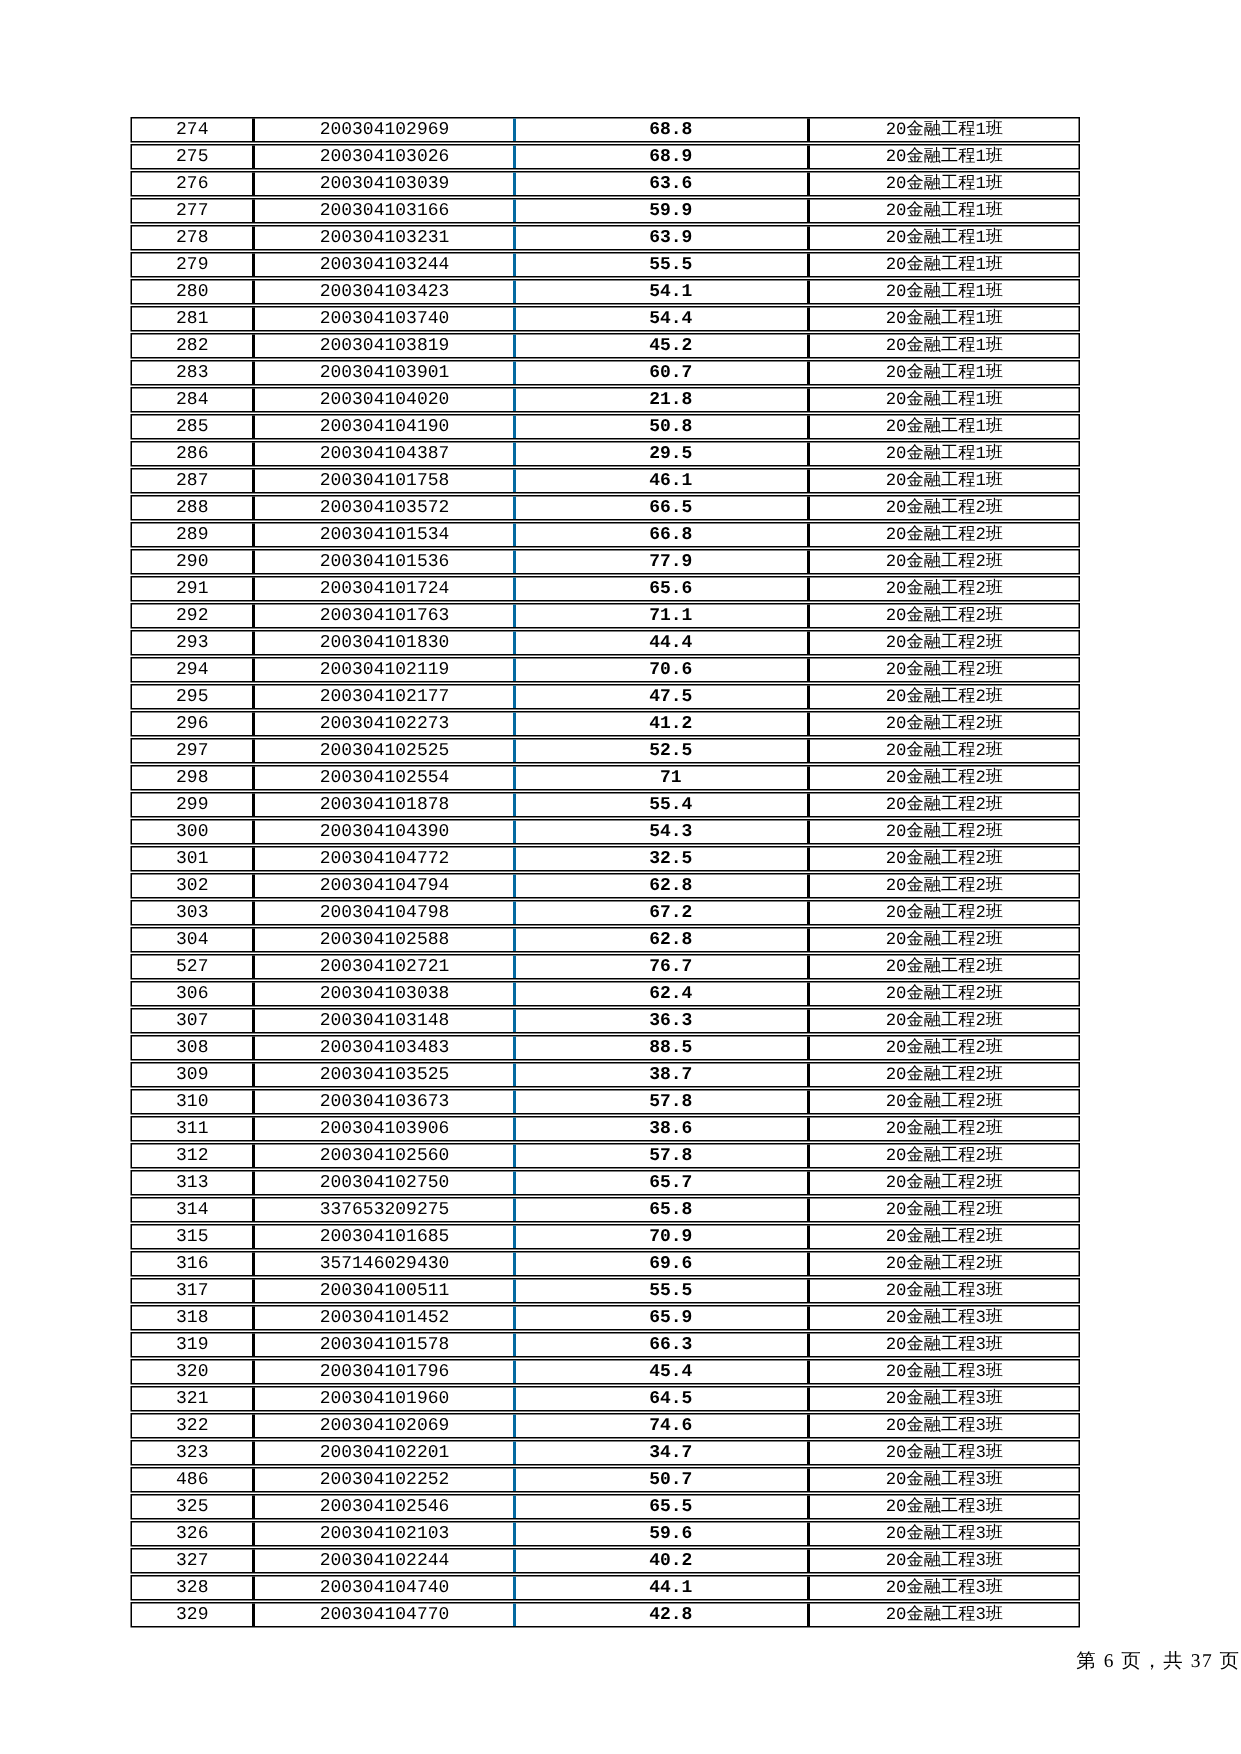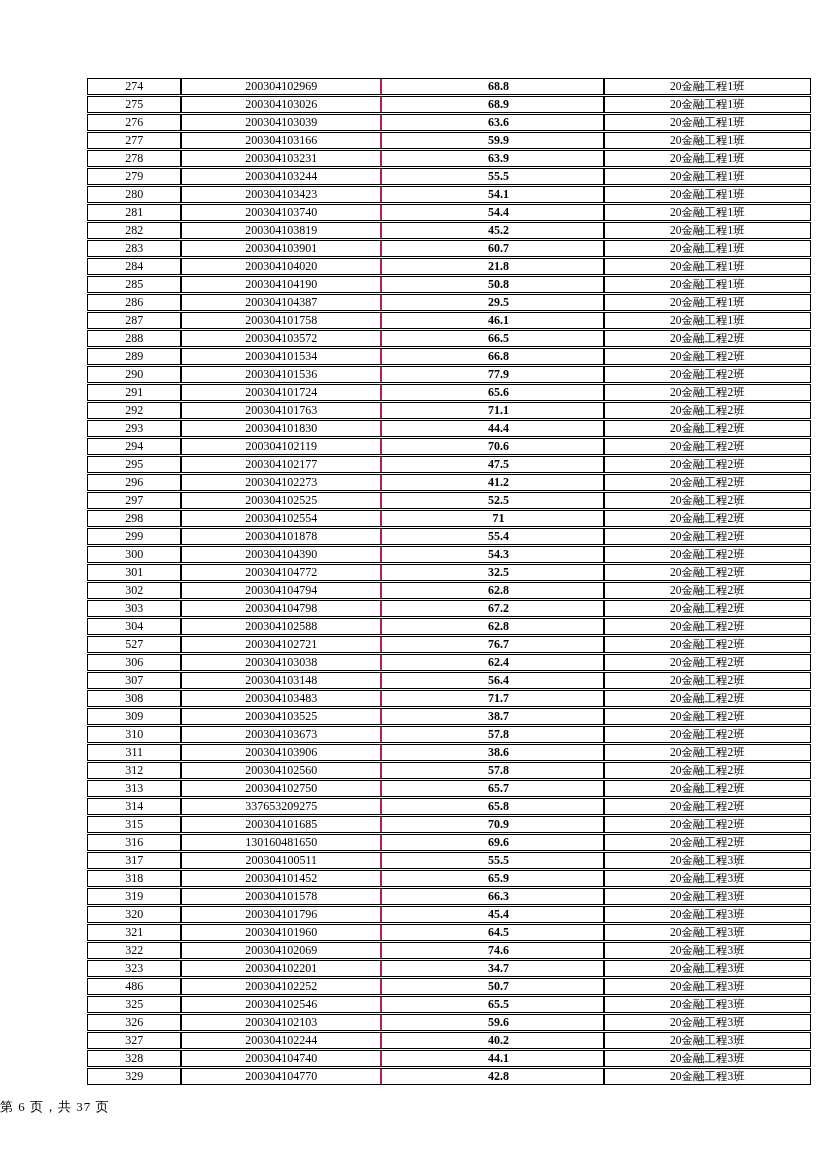--- a/index.html
+++ b/index.html
@@ -12,47 +12,48 @@
     background: #ffffff;
     position: relative;
     font-family: "Liberation Serif", "DejaVu Serif", serif;
     color: #000000;
     overflow: hidden;
   }
   .score-table {
     position: absolute;
     left: 87px;
     top: 78px;
-    width: 724px;
+    width: 633px;
+    font-family: Liberation Mono, monospace;
   }
   .row {
     display: flex;
     border: 1px solid #000000;
     margin-bottom: 1px;
     height: 15px;
     background: #ffffff;
   }
   .cell {
     box-sizing: border-box;
     text-align: center;
     font-size: 12px;
     line-height: 15px;
     overflow: hidden;
     white-space: nowrap;
   }
   .c1 { width: 13.3%; border-right: 2px solid #000000; }
-  .c2 { width: 28.1%; border-right: 2px solid #be185d; }
+  .c2 { width: 28.1%; border-right: 2px solid #0369a1; }
   .c3 { width: 29.7%; border-right: 2px solid #000000; font-weight: bold; margin-left: 12px; }
   .c4 { width: 28.9%; font-size: 11.5px; }
   .page-footer {
     position: absolute;
     top: 1098px;
     left: 0;
     width: 100%;
-    text-align: left;
+    text-align: right;
     font-size: 13px;
     letter-spacing: 1px;
   }
 </style>
 </head>
 <body>
 
 <div class="score-table">
     <div class="row">
       <div class="cell c1">274</div>
@@ -248,27 +249,27 @@
     </div>
     <div class="row">
       <div class="cell c1">306</div>
       <div class="cell c2">200304103038</div>
       <div class="cell c3">62.4</div>
       <div class="cell c4">20金融工程2班</div>
     </div>
     <div class="row">
       <div class="cell c1">307</div>
       <div class="cell c2">200304103148</div>
-      <div class="cell c3">56.4</div>
+      <div class="cell c3">36.3</div>
       <div class="cell c4">20金融工程2班</div>
     </div>
     <div class="row">
       <div class="cell c1">308</div>
       <div class="cell c2">200304103483</div>
-      <div class="cell c3">71.7</div>
+      <div class="cell c3">88.5</div>
       <div class="cell c4">20金融工程2班</div>
     </div>
     <div class="row">
       <div class="cell c1">309</div>
       <div class="cell c2">200304103525</div>
       <div class="cell c3">38.7</div>
       <div class="cell c4">20金融工程2班</div>
     </div>
     <div class="row">
       <div class="cell c1">310</div>
@@ -301,21 +302,21 @@
       <div class="cell c4">20金融工程2班</div>
     </div>
     <div class="row">
       <div class="cell c1">315</div>
       <div class="cell c2">200304101685</div>
       <div class="cell c3">70.9</div>
       <div class="cell c4">20金融工程2班</div>
     </div>
     <div class="row">
       <div class="cell c1">316</div>
-      <div class="cell c2">130160481650</div>
+      <div class="cell c2">357146029430</div>
       <div class="cell c3">69.6</div>
       <div class="cell c4">20金融工程2班</div>
     </div>
     <div class="row">
       <div class="cell c1">317</div>
       <div class="cell c2">200304100511</div>
       <div class="cell c3">55.5</div>
       <div class="cell c4">20金融工程3班</div>
     </div>
     <div class="row">

